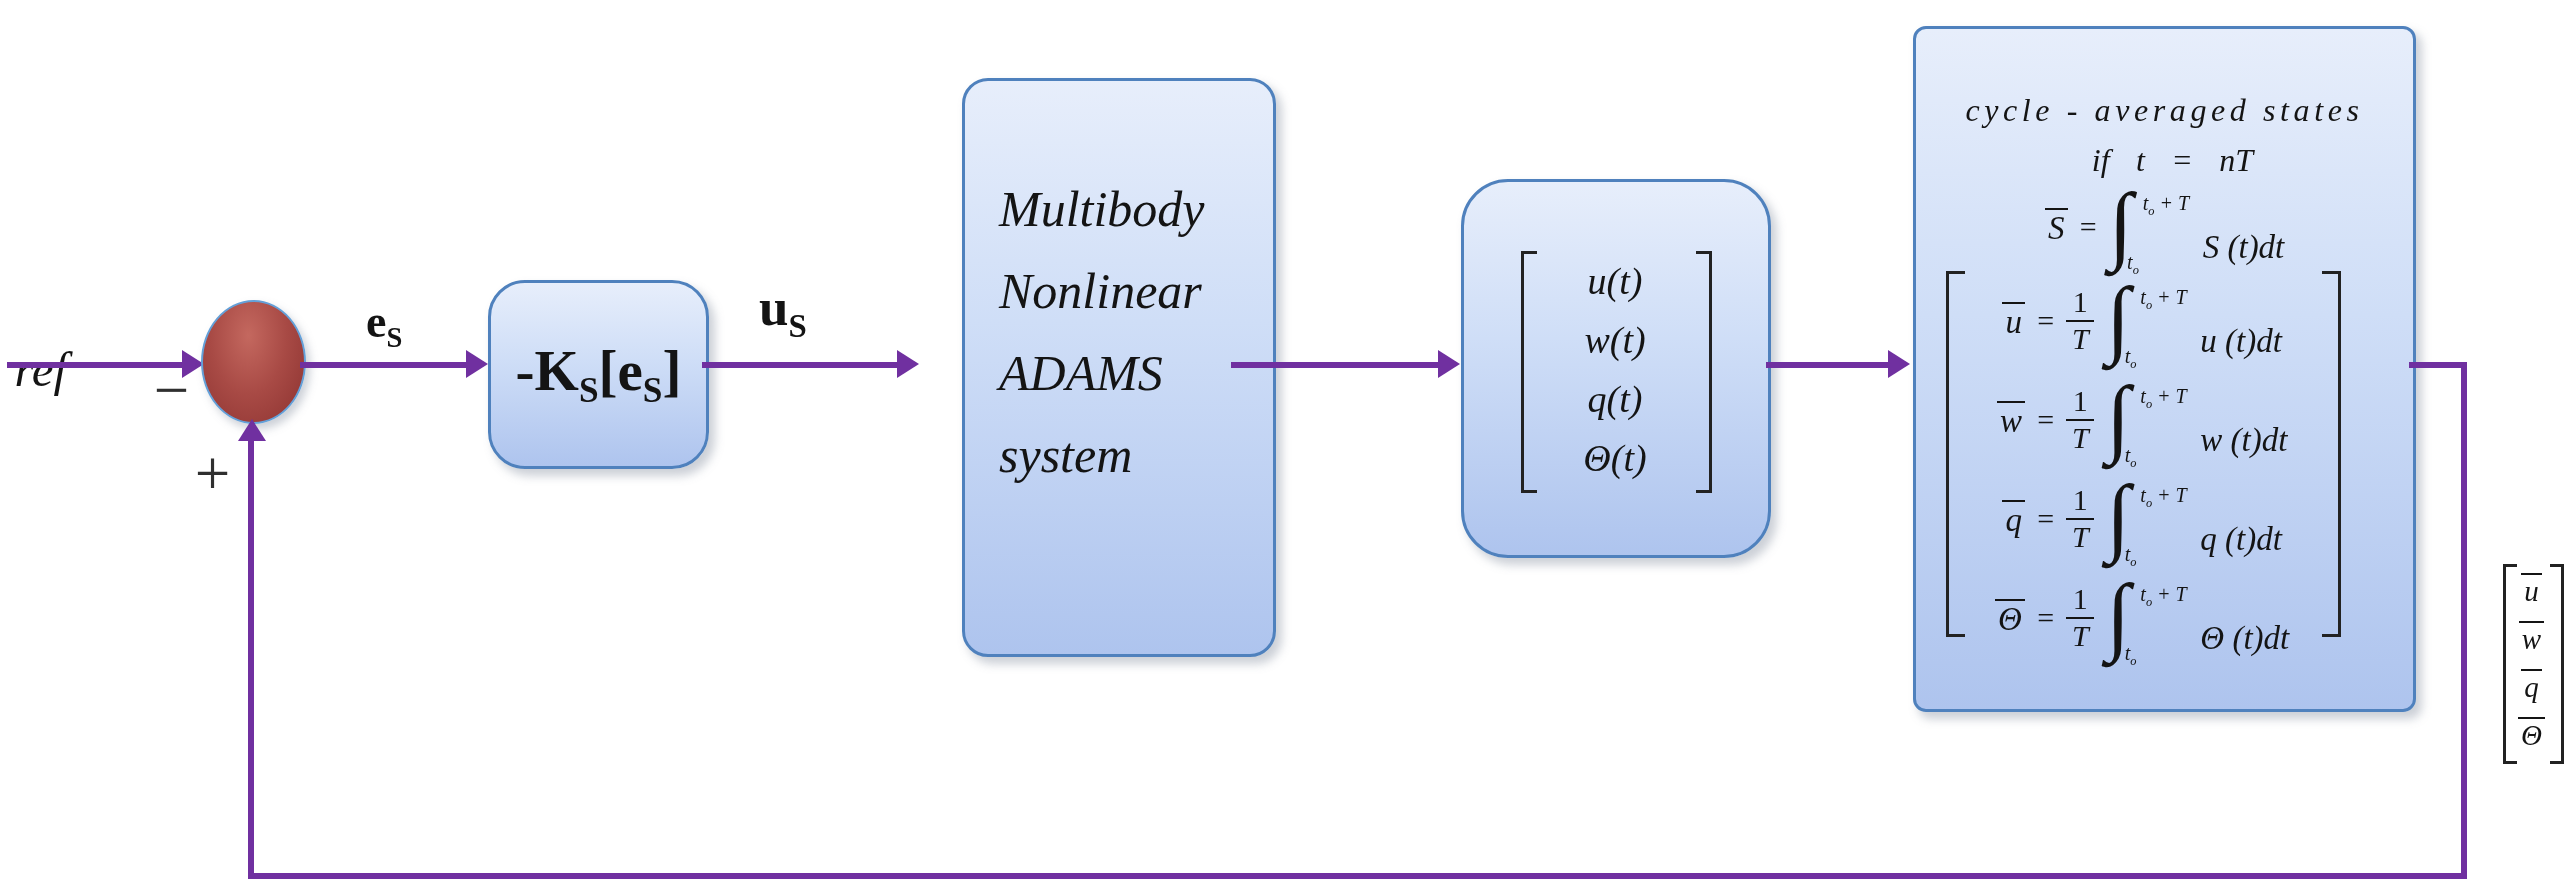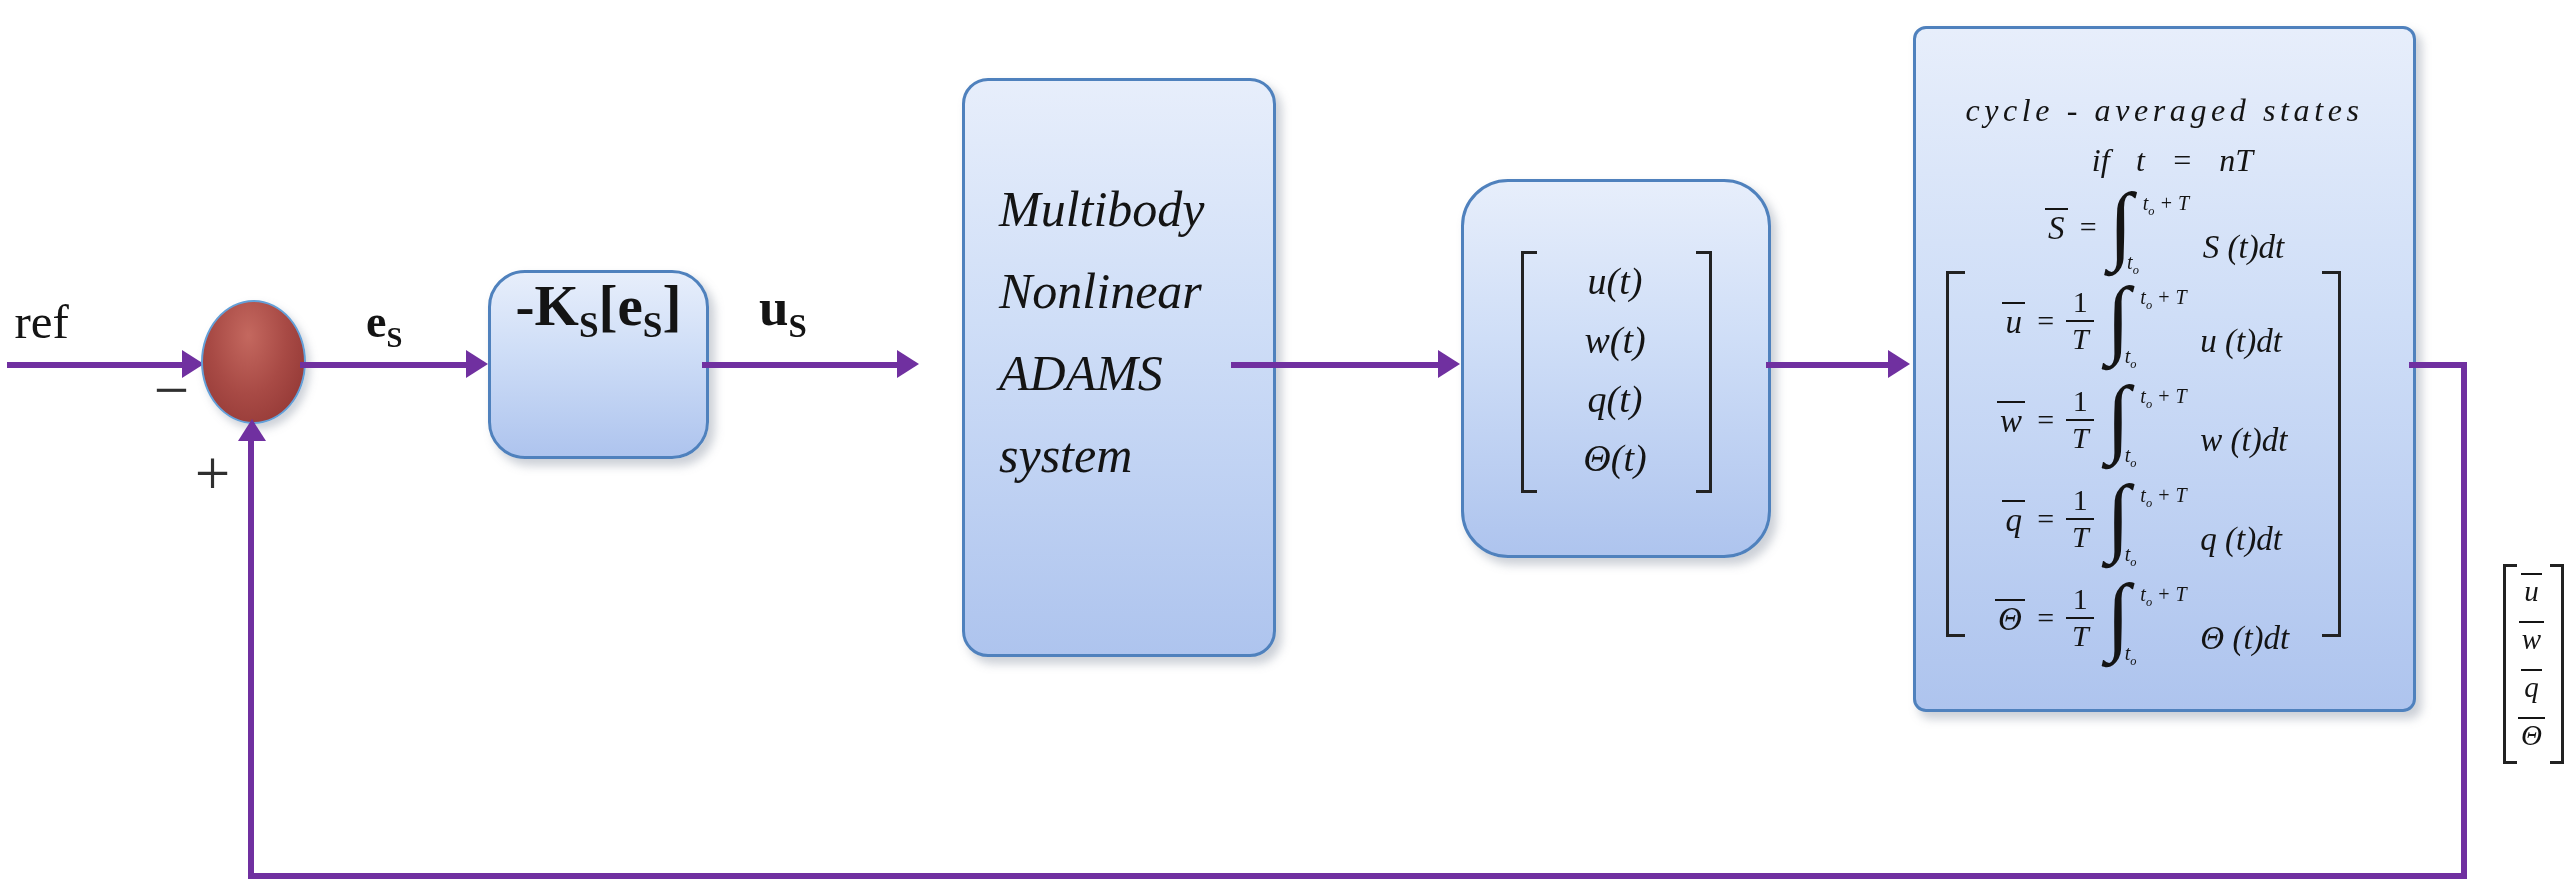--- a/index.html
+++ b/index.html
@@ -20,21 +20,21 @@
     background:radial-gradient(ellipse at 45% 28%, var(--junction-fill-light,#C4685F) 0%, #A84A45 48%, var(--junction-fill-dark,#8C3230) 100%);
     border:2.6px solid var(--junction-border,#64A0D8);
     box-shadow:4px 5.3px 8px rgba(110,120,140,.35);}
   
   .box{position:absolute;
     background:linear-gradient(180deg, var(--box-fill-top,#E7EEFB) 0%, #cfdef7 42%, var(--box-fill-bottom,#AEC4EE) 100%);
     border:3.3px solid var(--box-border,#4F81BD);
     box-shadow:5.3px 6.6px 9.2px rgba(110,120,140,.35);}
   
   .txt{position:absolute;white-space:nowrap;}
-  .italic{}
+  .italic{font-style:italic;margin-top:48px;}
   .boldmath{font-weight:700;}
   sub{font-size:.62em;}
   .ov{display:inline-block;border-top:2.6px solid var(--ink,#141414);padding:2px 3.3px 0 3.3px;line-height:1;}
   .eqs{font-style:normal;}
   
   .frac{display:inline-flex;flex-direction:column;align-items:center;line-height:1;font-size:30px;}
   .frac .num{padding:0 6.6px 2.6px 6.6px;border-bottom:2.6px solid var(--ink,#141414);font-style:normal;}
   .frac .den{padding-top:2.6px;font-style:italic;}
   
   .intg{position:relative;display:inline-block;width:82px;height:99px;flex:0 0 auto;}
@@ -79,21 +79,21 @@
   <div class="ah-right" style="left:182px;top:350px;"></div>
 
   <div class="junction"></div>
   <span class="txt" style="left:145px;top:361px;width:53px;font-size:63px;line-height:59px;text-align:center;color:#2f2f2f;">−</span>
   <span class="txt" style="left:186px;top:445px;width:53px;font-size:63px;line-height:59px;text-align:center;color:#2f2f2f;">+</span>
 
   <div class="pl" style="left:300px;top:362px;width:169px;height:6px;"></div>
   <div class="ah-right" style="left:466px;top:350px;"></div>
   <span class="txt boldmath" style="left:366px;top:295px;font-size:46px;"><span>e</span><sub>S</sub></span>
 
-  <div class="box" style="left:488px;top:270px;width:215px;height:183px;border-radius:37px;display:flex;justify-content:center;">
+  <div class="box" style="left:488px;top:280px;width:215px;height:183px;border-radius:37px;display:flex;align-items:center;justify-content:center;">
     <span class="boldmath" style="font-size:57px;"><span>-K</span><sub>S</sub><span>[e</span><sub>S</sub><span>]</span></span>
   </div>
 
   <div class="pl" style="left:702px;top:362px;width:198px;height:6px;"></div>
   <div class="ah-right" style="left:897px;top:350px;"></div>
   <span class="txt boldmath" style="left:759px;top:277px;font-size:53px;"><span>u</span><sub>S</sub></span>
 
   <div class="box" style="left:962px;top:78px;width:308px;height:573px;border-radius:26px;">
     <div class="plantlines">
       <div>Multibody</div>

